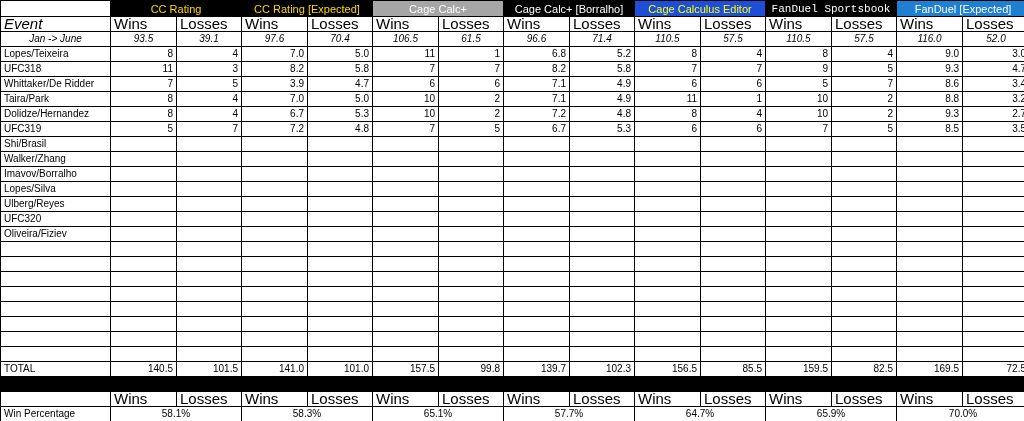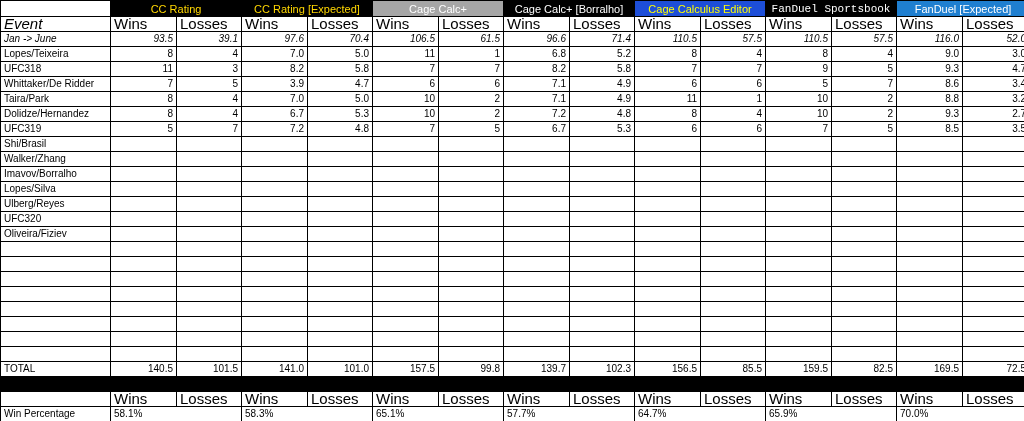--- a/index.html
+++ b/index.html
@@ -42,25 +42,25 @@
   .g-ccre     { background: #000000; color: #FFD700; margin-top: 11px; }
   .g-cc       { background: #A6A6A6; color: #FFFFFF; }
   .g-cce      { background: #000000; color: #FFFFFF; }
   .g-cced     { background: #1d4ed8; color: #FFFF00; }
   .g-fd       { background: #000000; color: #FFFFFF; font-family: Liberation Mono, monospace; }
   .g-fde      { background: #1F7FD0; color: #FFFFFF; }
 
   .subhdr td { font-weight: bold; font-size: 15px; }
   .event-hdr { font-style: italic; font-weight: bold; }
   .num { text-align: right; }
-  .first-data td { font-style: italic; }
+  .first-data td { font-style: italic; text-align: center; }
   .total-row td { font-weight: bold; }
   .black-row td { background: #000000; border: 1px solid #000; height: 8px; }
   .winpct td { font-weight: bold; }
-  .pct { font-weight: normal; margin-top: 17px; }
+  .pct { text-align: center; font-weight: normal; margin-top: 17px; }
   .lbl { text-align: left; }
   .blank-row td { height: 14px; }
 </style>
 </head>
 <body>
 
 <table class="sheet">
   <colgroup>
     <col style="width:110px">
     <col style="width:66px">

